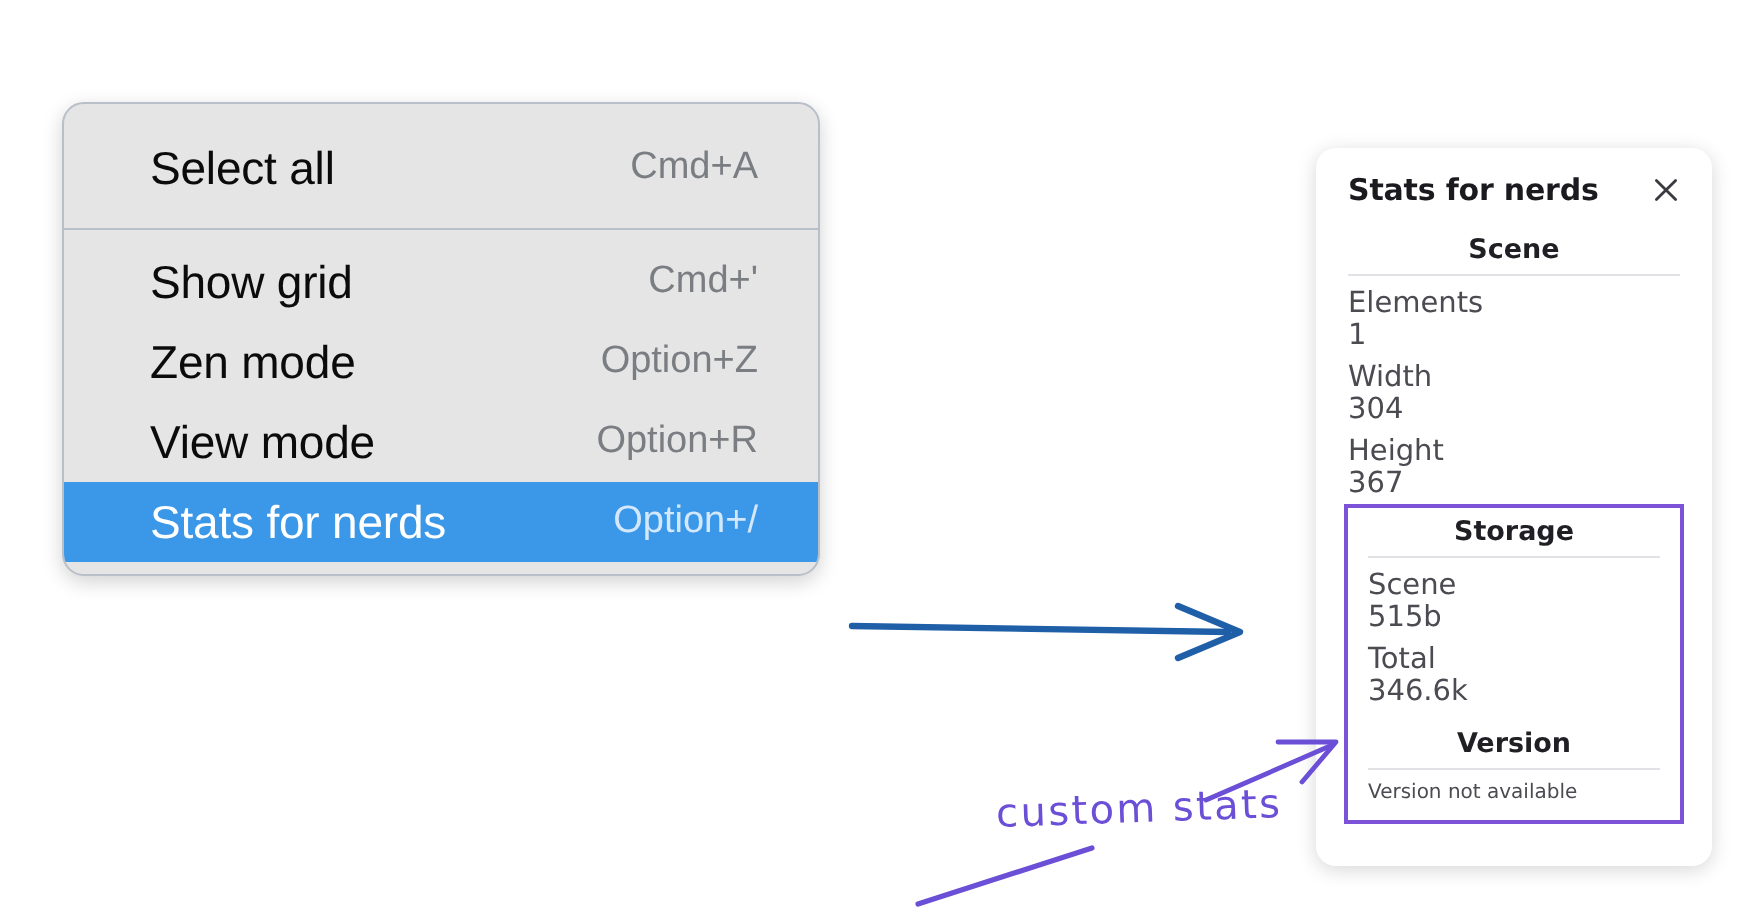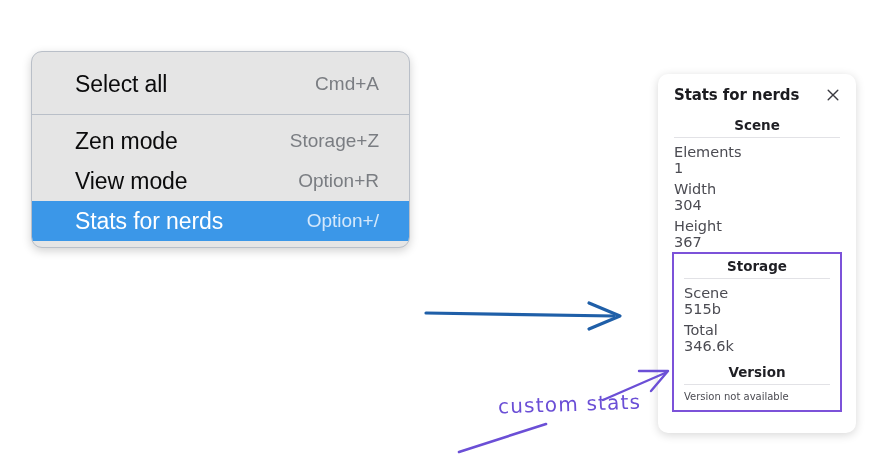--- a/index.html
+++ b/index.html
@@ -167,22 +167,26 @@
     <div class="menu-item">
       <span class="label">Select all</span>
       <span class="shortcut">Cmd+A</span>
     </div>
   </div>
 
   <div class="menu-divider"></div>
 
   <div class="menu-section">
     <div class="menu-item">
+      <span class="label">Show grid</span>
+      <span class="shortcut">Cmd+'</span>
+    </div>
+    <div class="menu-item">
       <span class="label">Zen mode</span>
-      <span class="shortcut">Storage+Z</span>
+      <span class="shortcut">Option+Z</span>
     </div>
     <div class="menu-item">
       <span class="label">View mode</span>
       <span class="shortcut">Option+R</span>
     </div>
     <div class="menu-item selected">
       <span class="label">Stats for nerds</span>
       <span class="shortcut">Option+/</span>
     </div>
   </div>

